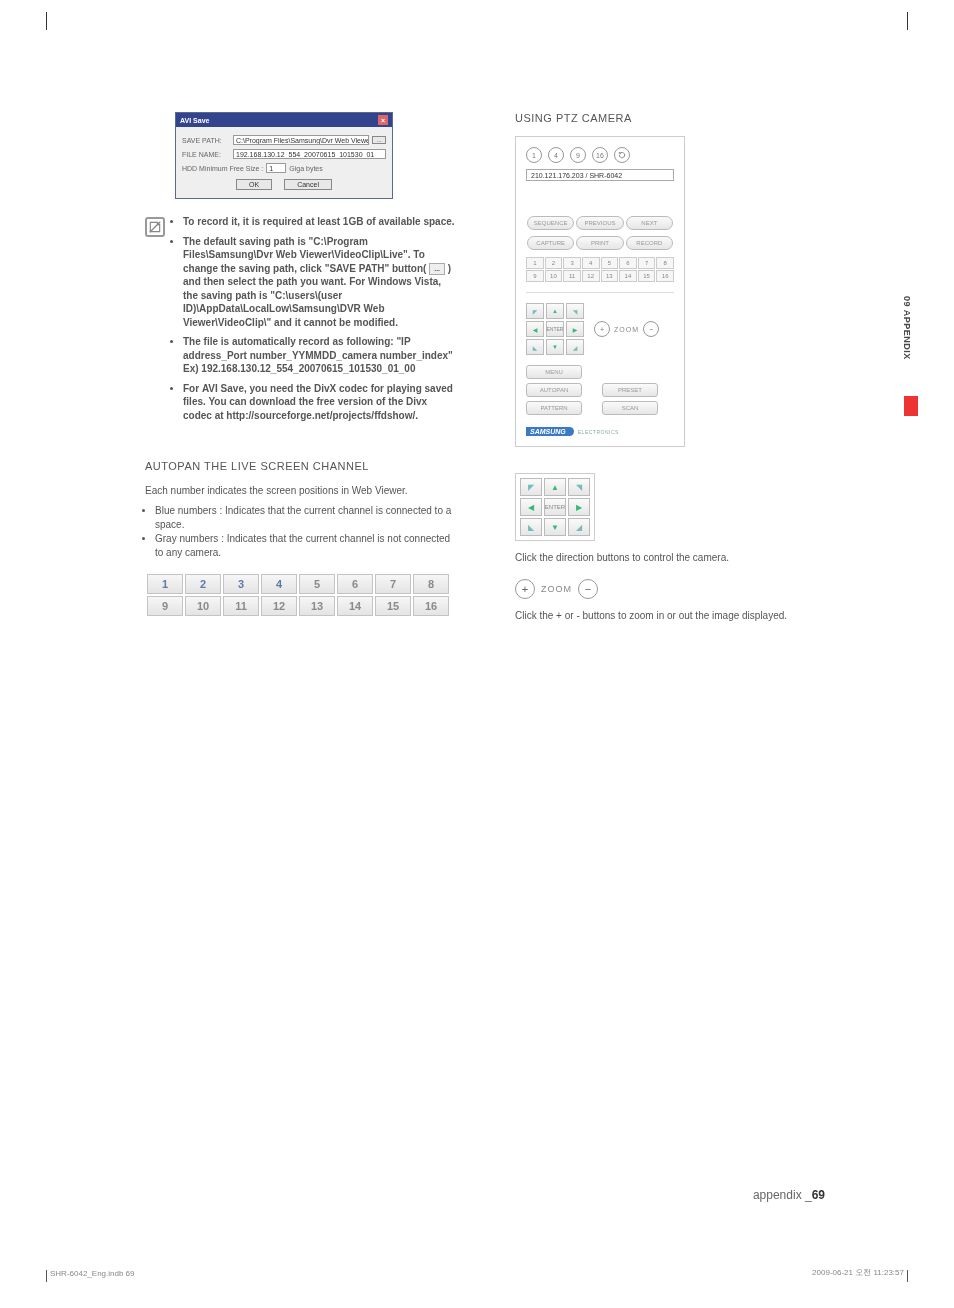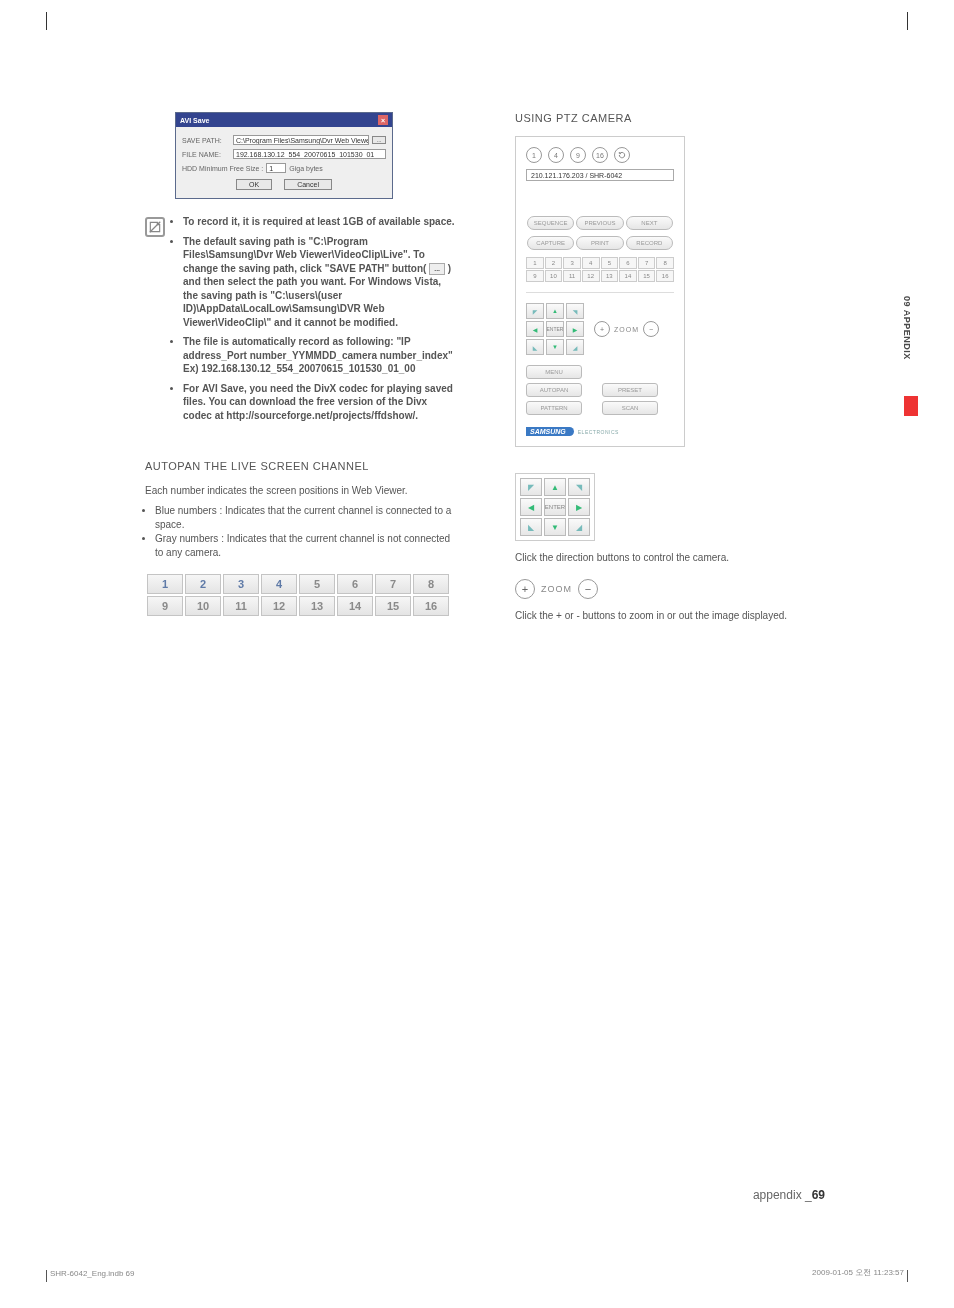--- a/index.html
+++ b/index.html
@@ -287,15 +287,15 @@
     </div>
     <p class="para">Click the + or - buttons to zoom in or out the image displayed.</p>
   </div>
 
   <div class="footer">
     <span>appendix _</span><span class="pg">69</span>
   </div>
 </div>
 
 <div class="print-meta-l">SHR-6042_Eng.indb   69</div>
-<div class="print-meta-r">2009-01-05   오전 11:23:57</div>
+<div class="print-meta-r">2009-06-21   오전 11:23:57</div>
 <div class="crop-bl"></div>
 <div class="crop-br"></div>
 
 </body></html>

